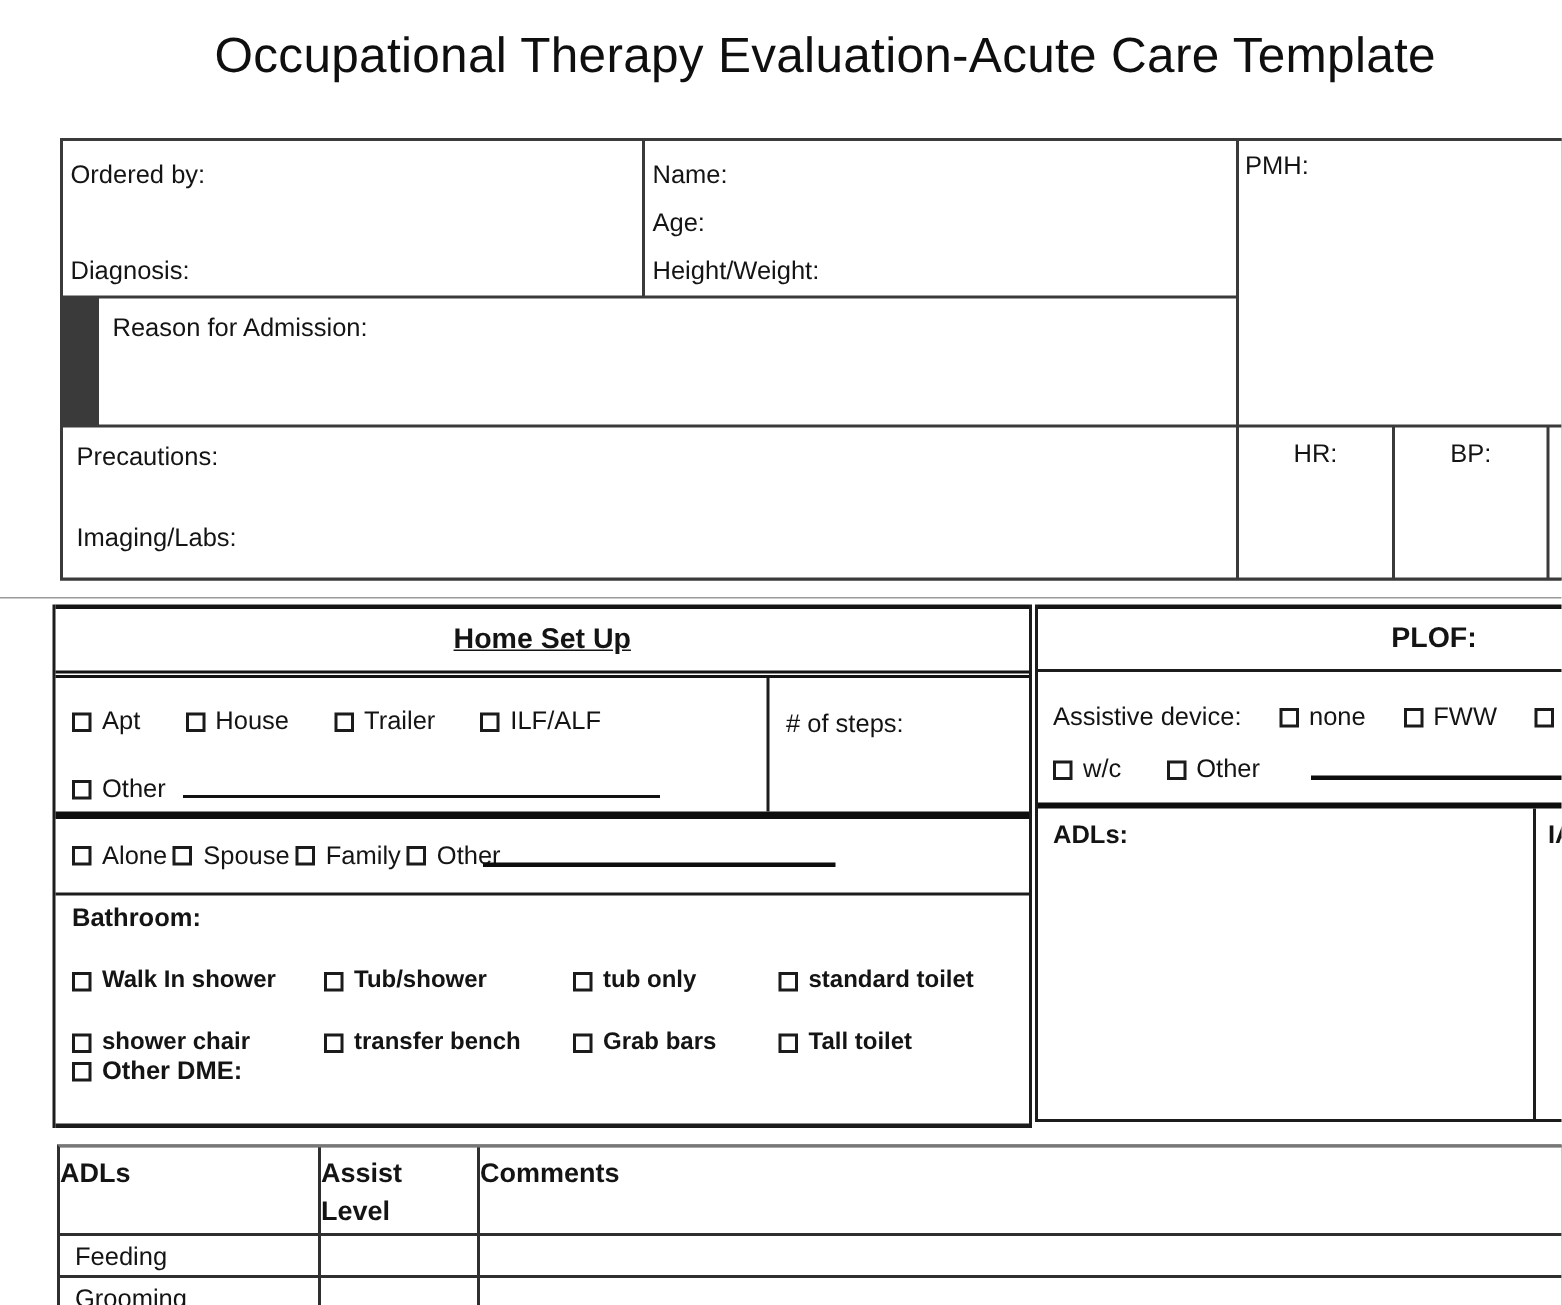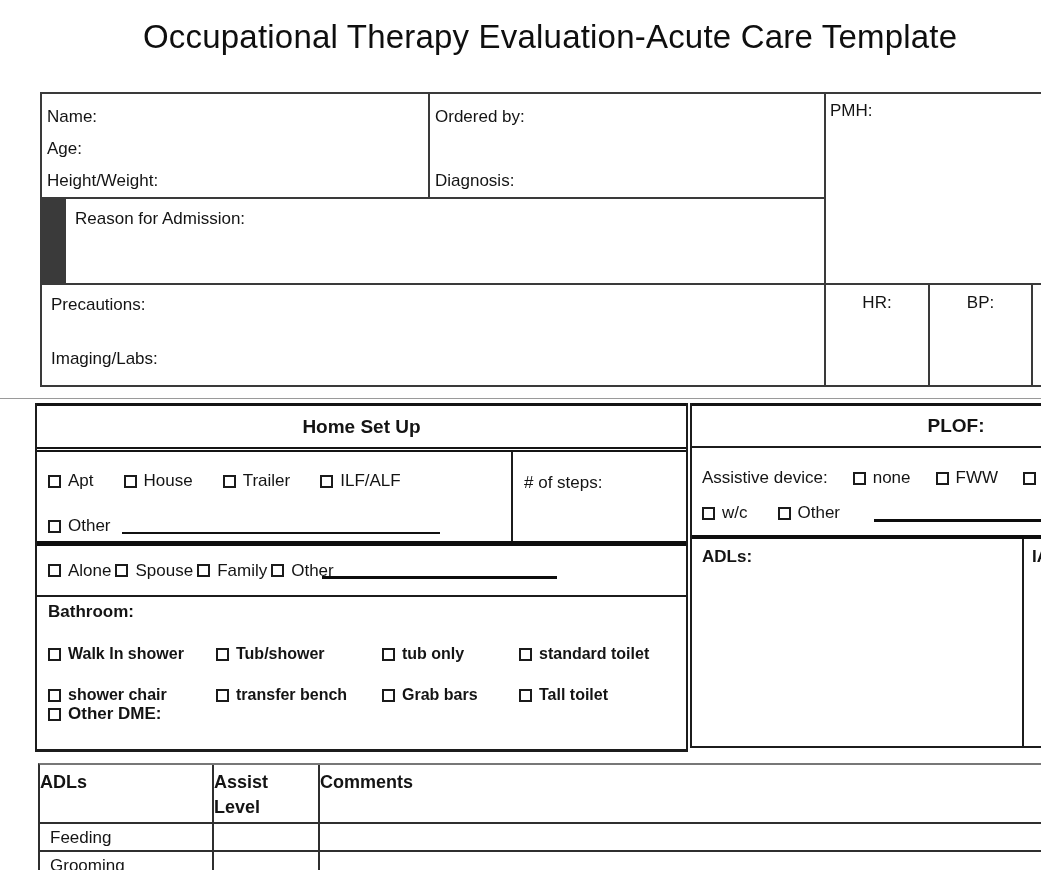--- a/index.html
+++ b/index.html
@@ -31,26 +31,26 @@
   .c-vital{text-align:center;padding-top:8px;font-size:17px;}
   .spacer32{height:32px;}
 
   
   .t2l{
     position:absolute;left:35px;top:403px;width:653px;box-sizing:border-box;
     border-left:2px solid #1c1c1c;border-right:2px solid #1c1c1c;background:#fff;
   }
   .t2l-header{
     box-sizing:border-box;height:49px;border-top:3px solid #141414;border-bottom:5px double #141414;
-    text-align:center;font-weight:bold;font-size:19px;line-height:41px;
+    text-align:center;font-weight:bold;font-size:19px;line-height:41px;text-decoration:underline;
   }
   .t2l-rowA{box-sizing:border-box;height:89px;display:flex;}
   .rowA-left{box-sizing:border-box;width:476px;border-right:2px solid #1c1c1c;padding:19px 0 0 11px;}
   .rowA-right{flex:1;padding:21px 0 0 11px;font-size:17px;}
-  .opt-line{display:flex;align-items:center;font-size:17px;}
+  .opt-line{display:flex;font-size:17px;}
   .gap30{gap:30px;}
   .gap20{gap:4px;}
   .gap25{gap:25px;}
   .opt{display:inline-flex;align-items:center;white-space:nowrap;}
   .cb{
     display:inline-block;box-sizing:border-box;width:13px;height:13px;
     border:2px solid #1b1b1b;margin-right:7px;flex:none;background:#fff;
   }
   .t2l-thick{height:5px;background:#0e0e0e;}
   .t2l-alone{box-sizing:border-box;height:51px;border-bottom:2px solid #1c1c1c;
@@ -92,28 +92,28 @@
 </style>
 </head>
 <body>
 
 <div class="page">
 
   <div class="title">Occupational Therapy Evaluation-Acute Care Template</div>
 
   <div class="t1">
     <div class="cell-pad">
+      <div>Ordered by:</div>
+      <div class="spacer32"></div>
+      <div>Diagnosis:</div>
+    </div>
+    <div class="cell-pad">
       <div>Name:</div>
       <div>Age:</div>
       <div>Height/Weight:</div>
-    </div>
-    <div class="cell-pad">
-      <div>Ordered by:</div>
-      <div class="spacer32"></div>
-      <div>Diagnosis:</div>
     </div>
     <div class="c-pmh">
       <span>PMH:</span>
     </div>
     <div class="c-reason">
       <span>Reason for Admission:</span>
     </div>
     <div class="c-prec">
       <div>Precautions:</div>
       <div class="line2">Imaging/Labs:</div>

